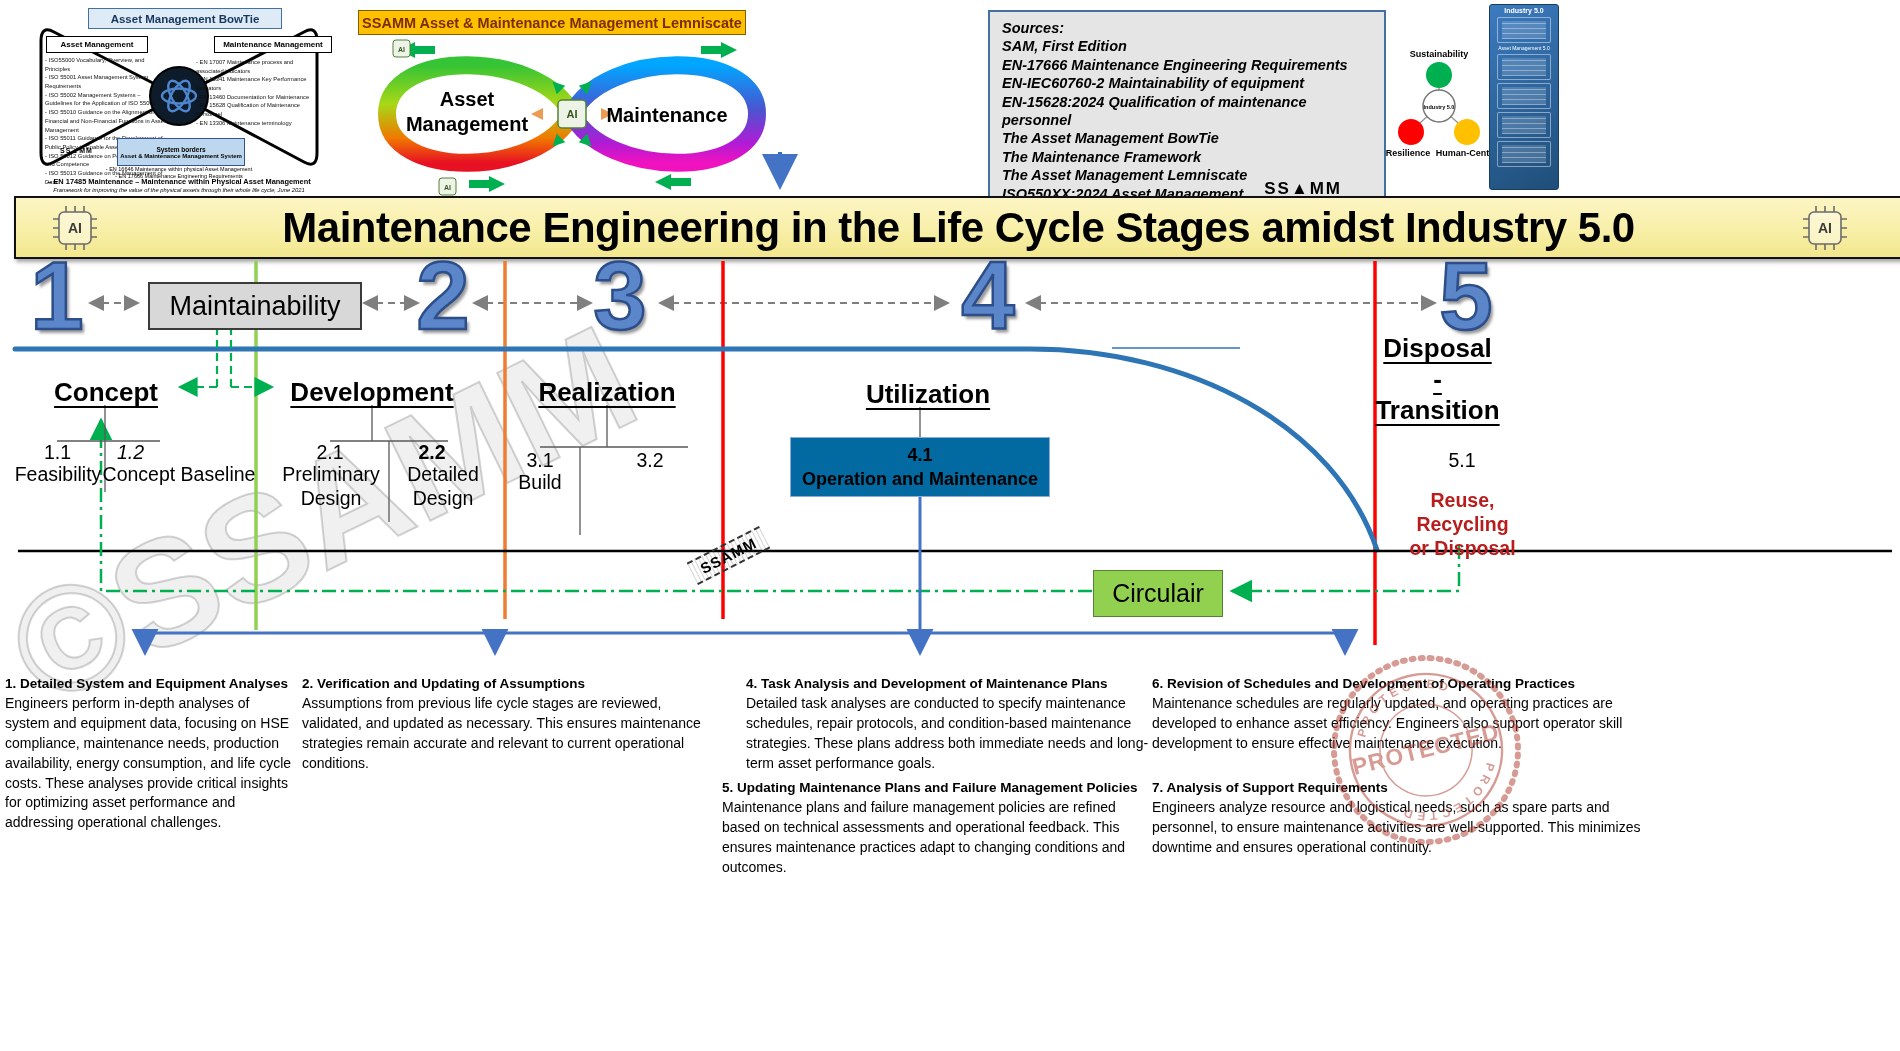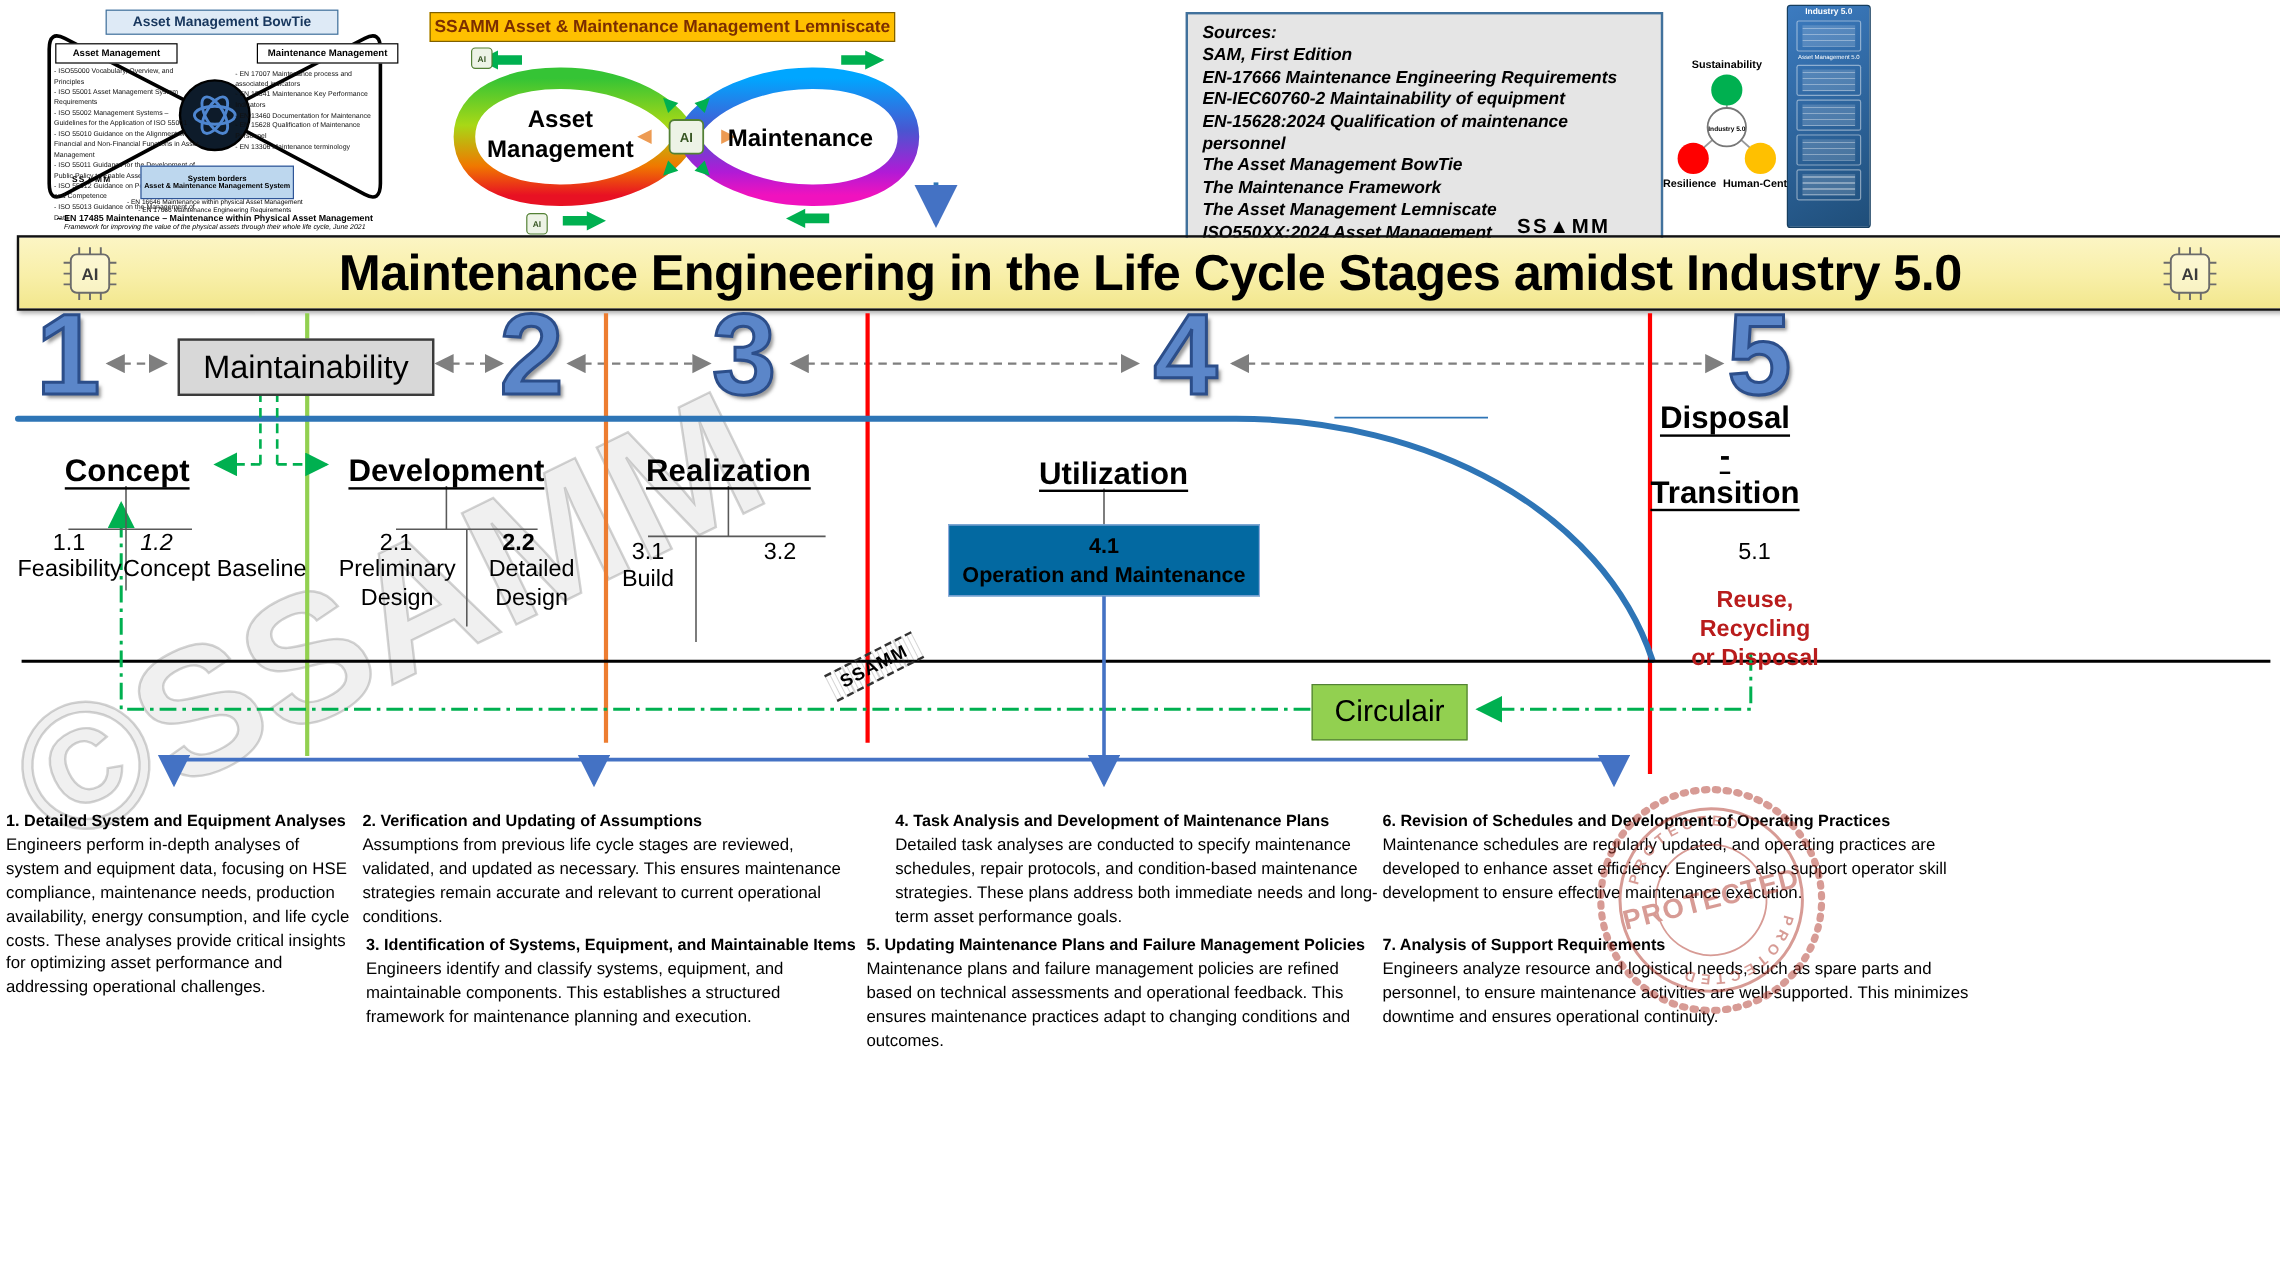--- a/index.html
+++ b/index.html
@@ -358,24 +358,20 @@
   <div class="abs ssamm-mark">SSAMM</div>
 
   <div class="abs note" style="left:5px;top:676px;width:288px;">
     <div class="note-h">1. Detailed System and Equipment Analyses</div>
     <div class="note-b">Engineers perform in-depth analyses of system and equipment data, focusing on HSE compliance, maintenance needs, production availability, energy consumption, and life cycle costs. These analyses provide critical insights for optimizing asset performance and addressing operational challenges.</div>
   </div>
   <div class="abs note" style="left:302px;top:676px;width:408px;">
     <div class="note-h">2. Verification and Updating of Assumptions</div>
     <div class="note-b">Assumptions from previous life cycle stages are reviewed, validated, and updated as necessary. This ensures maintenance strategies remain accurate and relevant to current operational conditions.</div>
   </div>
-  <div class="abs note" style="left:305px;top:780px;width:410px;">
-    <div class="note-h">3. Identification of Systems, Equipment, and Maintainable Items</div>
-    <div class="note-b">Engineers identify and classify systems, equipment, and maintainable components. This establishes a structured framework for maintenance planning and execution.</div>
-  </div>
   <div class="abs note" style="left:722px;top:676px;width:428px;margin-left:24px;">
     <div class="note-h">4. Task Analysis and Development of Maintenance Plans</div>
     <div class="note-b">Detailed task analyses are conducted to specify maintenance schedules, repair protocols, and condition-based maintenance strategies. These plans address both immediate needs and long-term asset performance goals.</div>
   </div>
   <div class="abs note" style="left:722px;top:780px;width:435px;">
     <div class="note-h">5. Updating Maintenance Plans and Failure Management Policies</div>
     <div class="note-b">Maintenance plans and failure management policies are refined based on technical assessments and operational feedback. This ensures maintenance practices adapt to changing conditions and outcomes.</div>
   </div>
   <div class="abs note" style="left:1152px;top:676px;width:505px;">
     <div class="note-h">6. Revision of Schedules and Development of Operating Practices</div>

